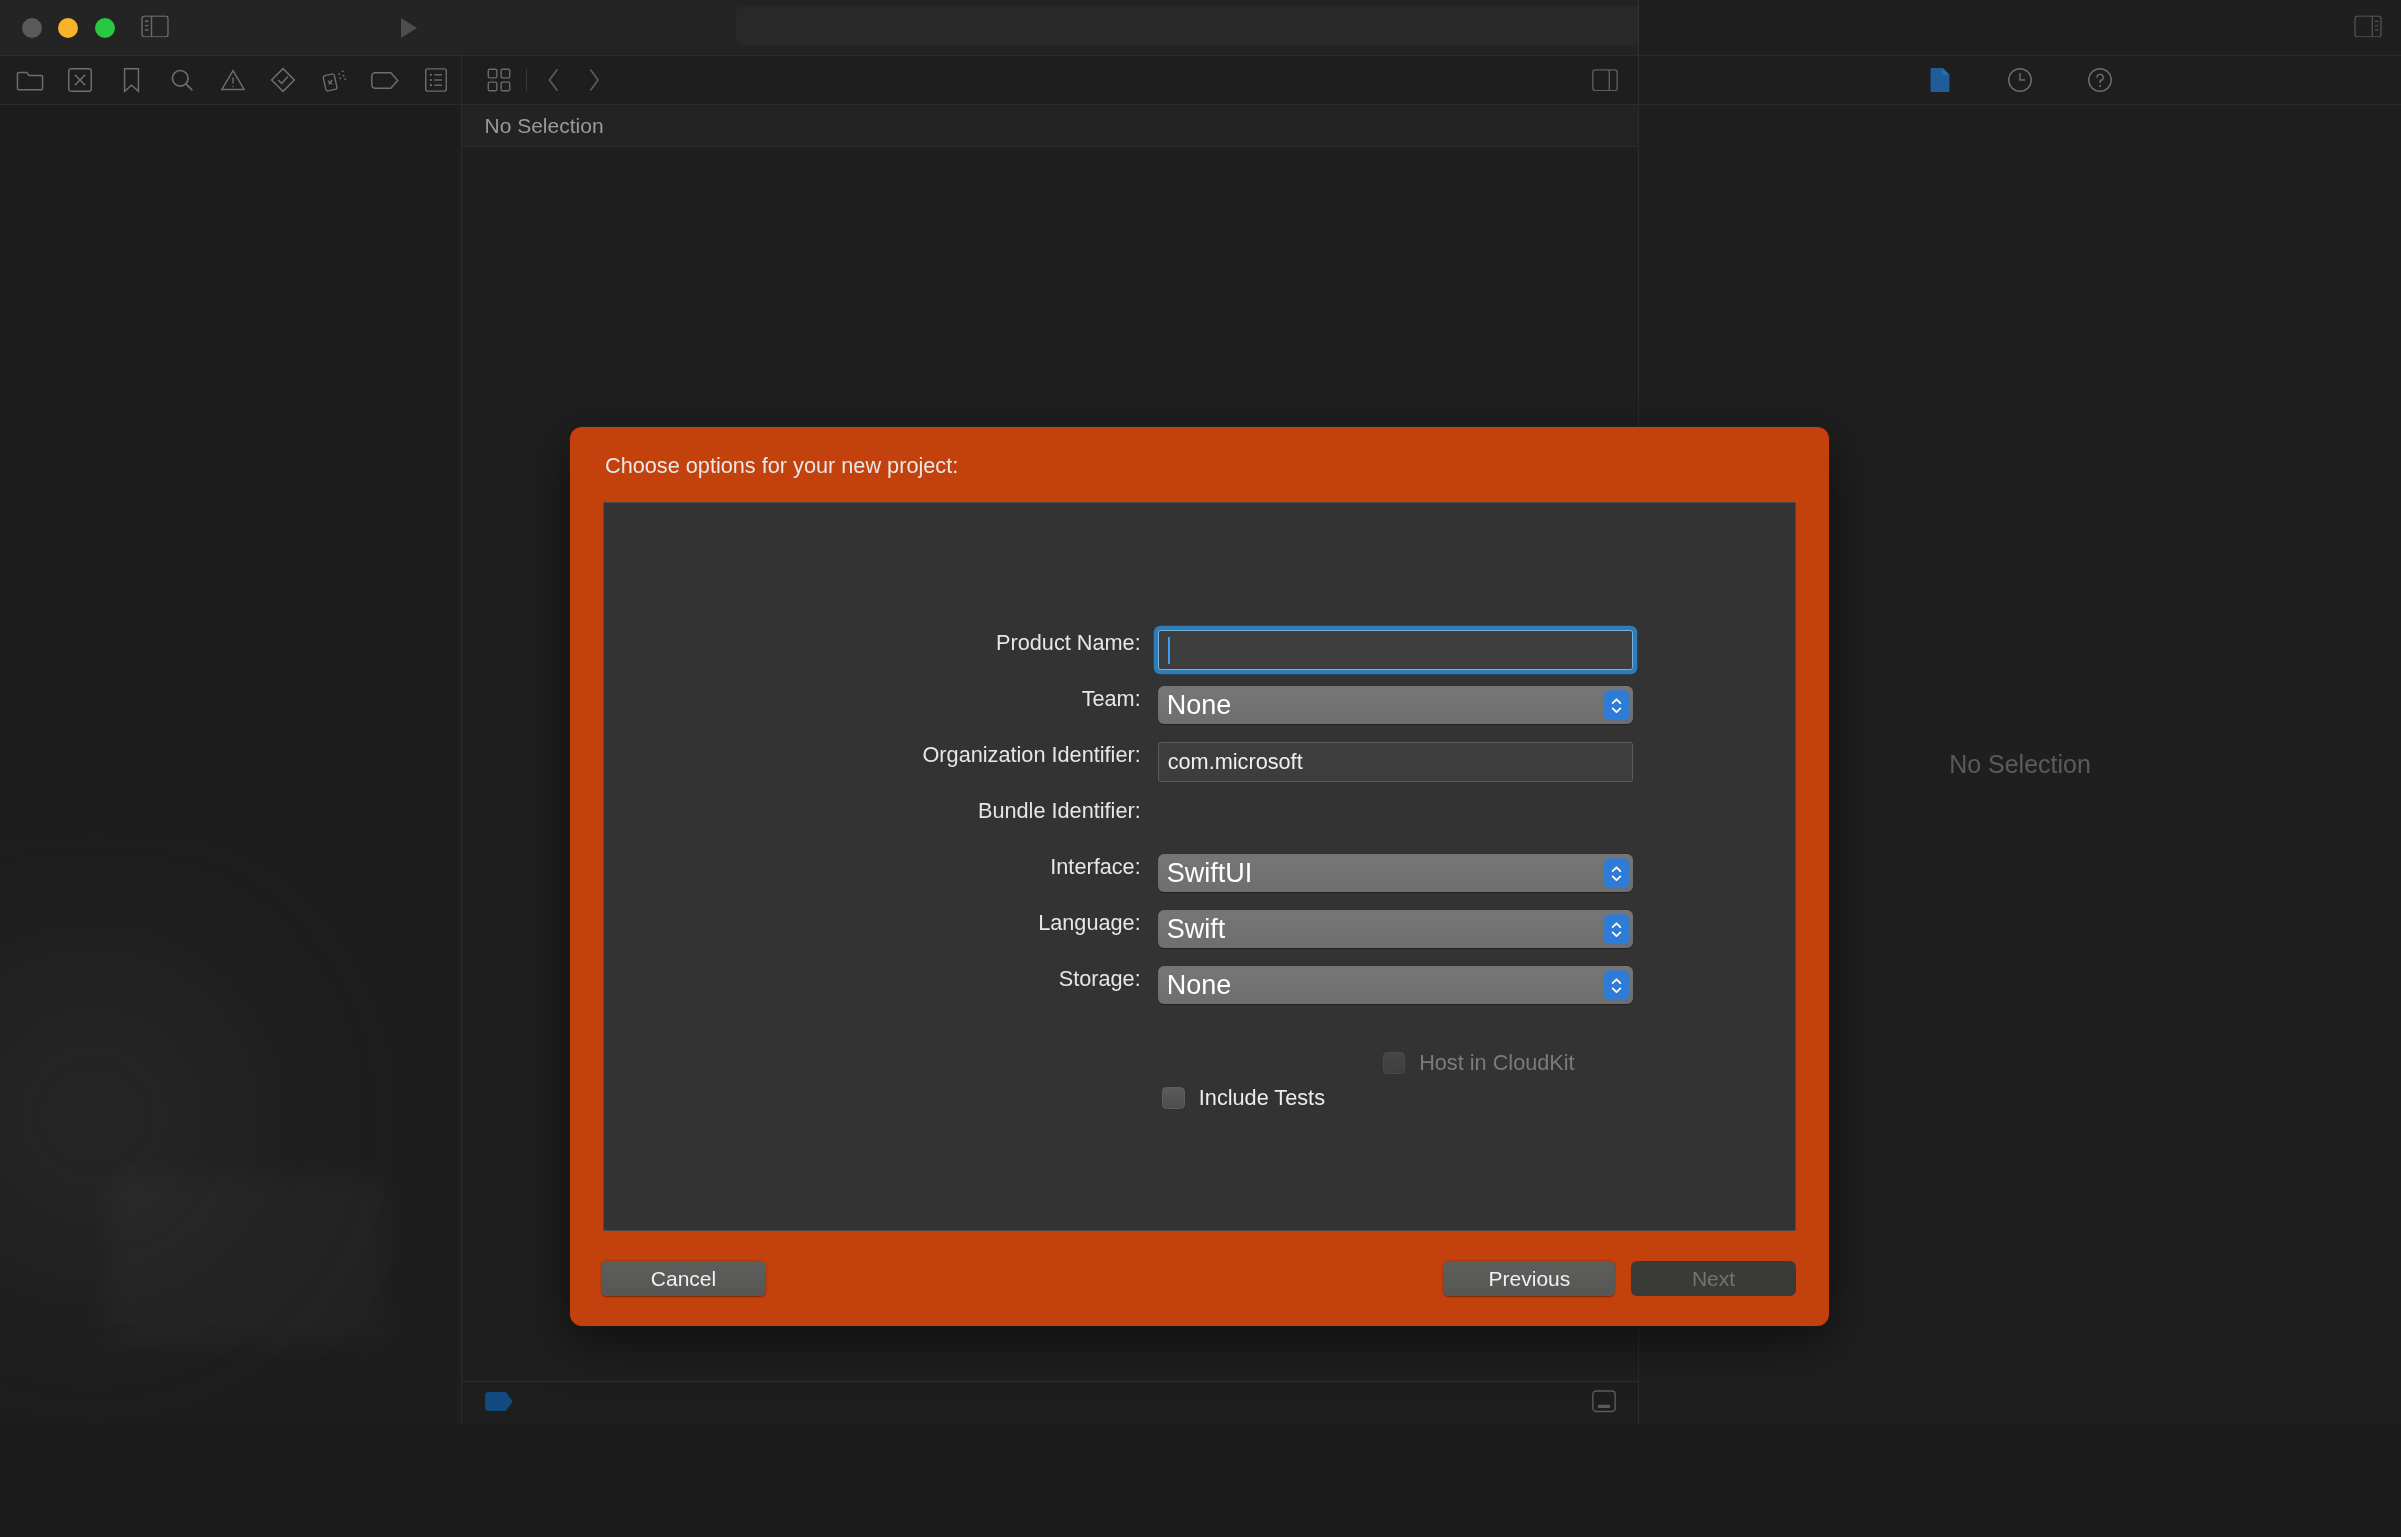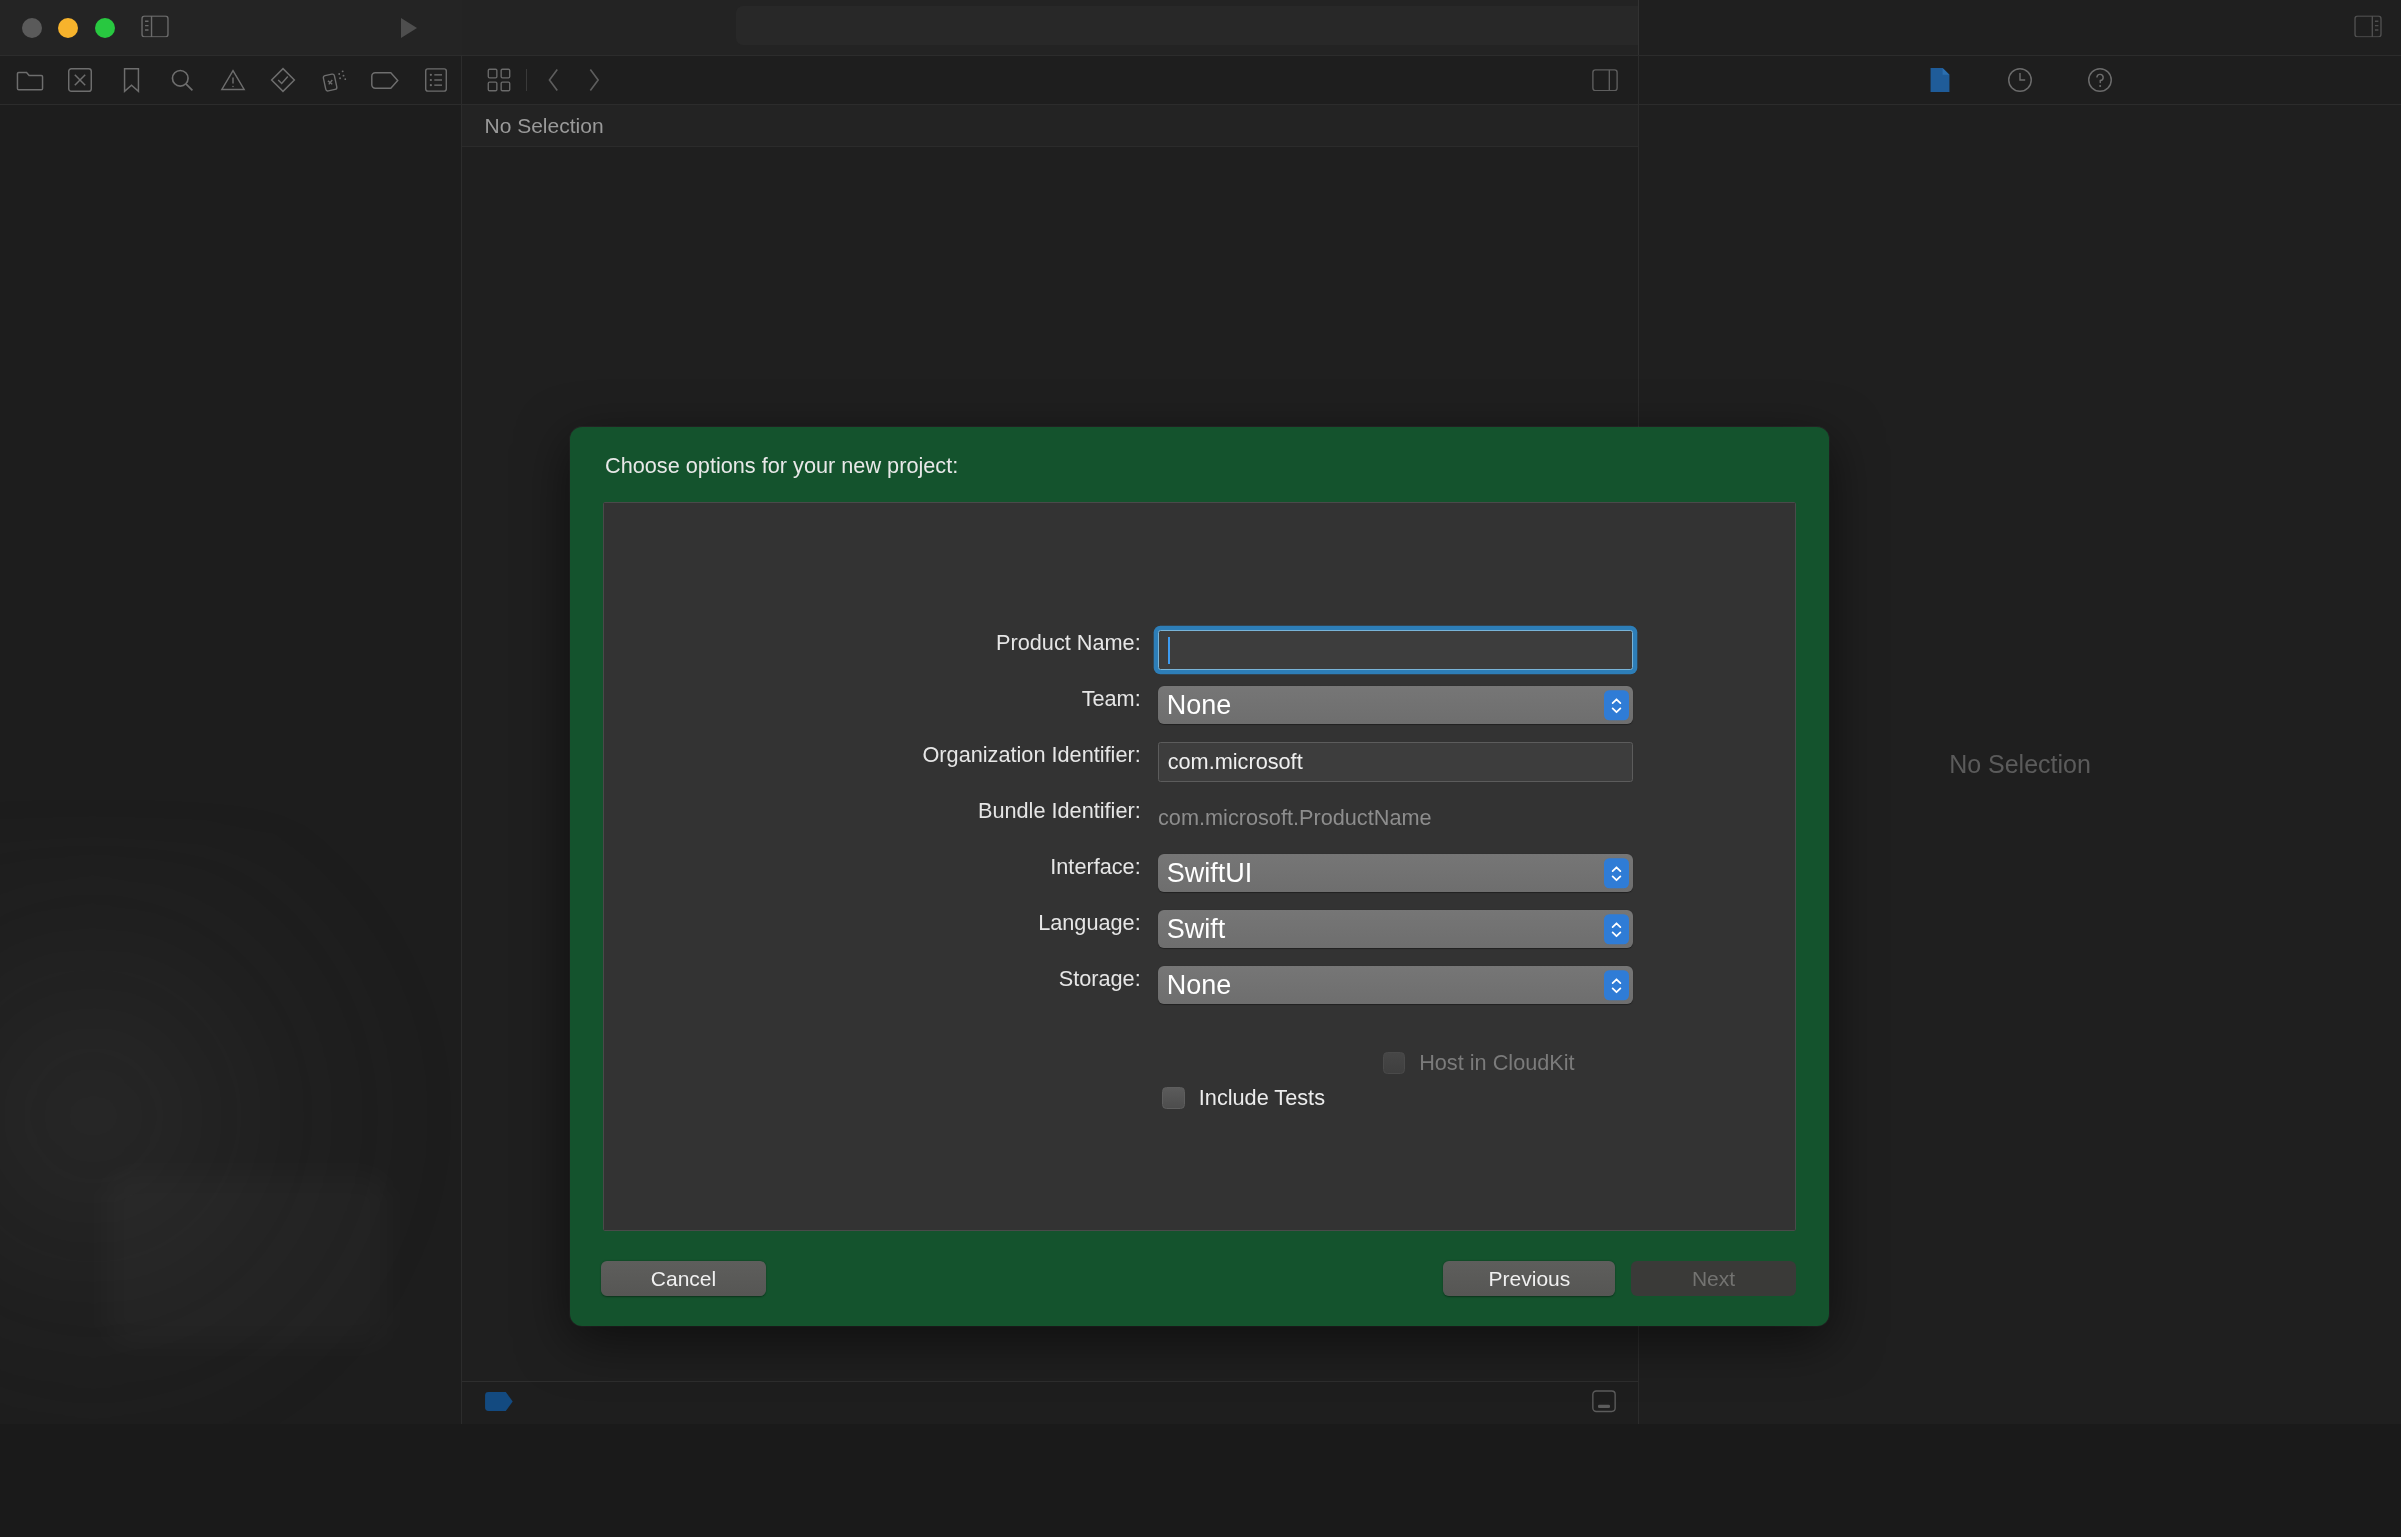--- a/index.html
+++ b/index.html
@@ -232,21 +232,21 @@
   
   .sheet-layer {
     position: absolute;
     inset: 0;
     pointer-events: none;
   }
   .sheet {
     position: absolute;
     left: 570px; top: 322px;
     width: 1259px; height: 899px;
-    background: #14532d;
+    background: #c2410c;
     border-radius: 12px;
     box-shadow: 0 14px 52px rgba(0,0,0,0.55), 0 0 0 0.9px rgba(255,255,255,0.045);
     pointer-events: auto;
     display: flex; flex-direction: column;
   }
   .sheet-title {
     font-size: 21.7px;
     color: #e8e8e8;
     padding: 26px 0 0 35px;
   }
@@ -623,23 +623,20 @@
               <div class="flabel">Organization Identifier:</div>
               <div class="fctl">
                 <div class="textfield">
                   <span>com.microsoft</span>
                 </div>
               </div>
             </div>
 
             <div class="frow">
               <div class="flabel">Bundle Identifier:</div>
-              <div class="fctl">
-                <div class="static-val">com.microsoft.ProductName</div>
-              </div>
             </div>
 
             <div class="frow">
               <div class="flabel">Interface:</div>
               <div class="fctl">
                 <div class="popup">
                   <span>SwiftUI</span>
                   <span class="stepper">
                     <svg width="13" height="19" viewBox="0 0 15 22" fill="none" stroke="#ffffff" stroke-width="2" stroke-linecap="round" stroke-linejoin="round">
                       <polyline points="3,8 7.5,3.5 12,8"></polyline>

